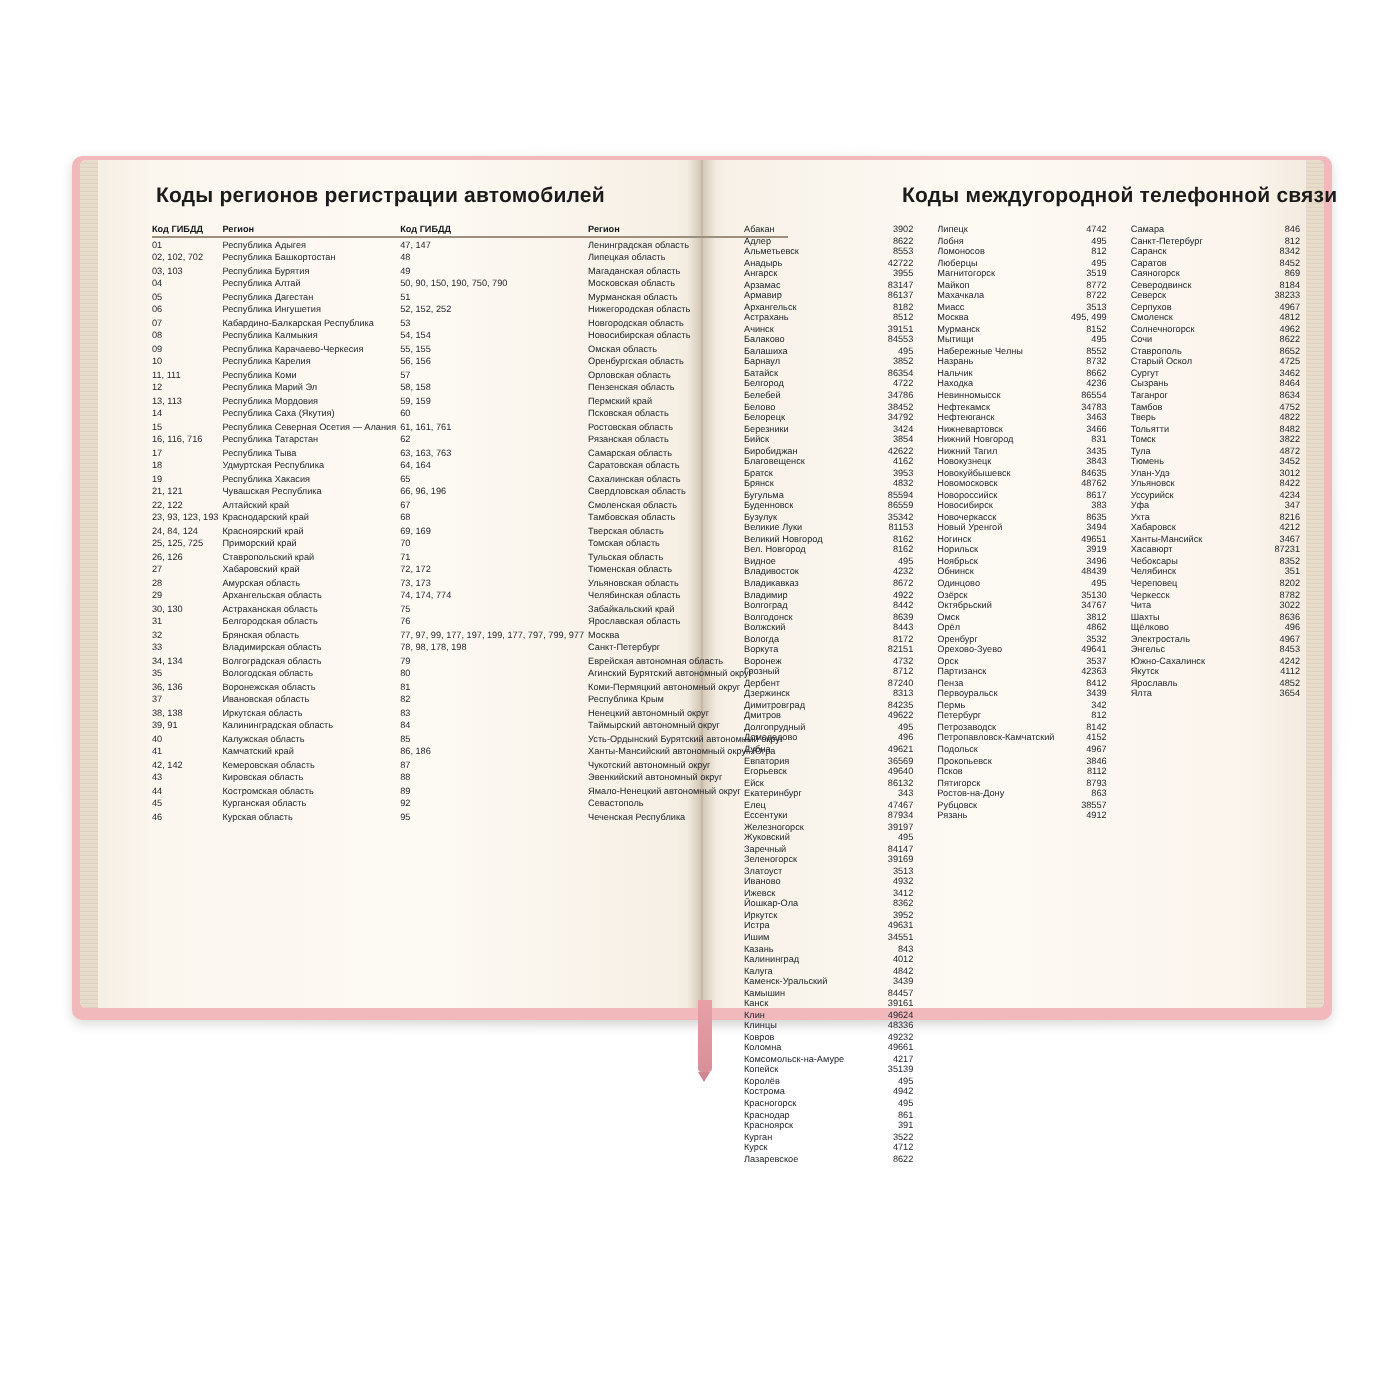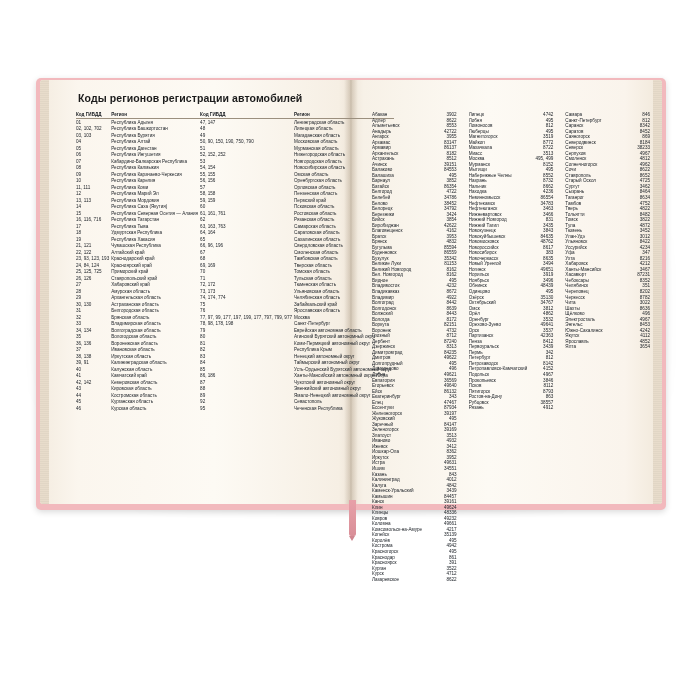--- a/index.html
+++ b/index.html
@@ -166,20 +166,21 @@
   <div class="pages">
     <div class="edge-left"></div>
     <div class="edge-right"></div>
     <div class="spine"></div>
   </div>
 
   <div class="ribbon"></div>
 
   <div class="page-title" id="title-left">Коды регионов регистрации автомобилей</div>
 
+  <div class="page-title" id="title-right">Коды междугородной телефонной связи</div>
 
   <div class="left-table">
     <table>
       <thead>
         <tr>
           <th class="col-code">Код ГИБДД</th>
           <th class="col-region">Регион</th>
           <th class="col-code2">Код ГИБДД</th>
           <th class="col-region2">Регион</th>
         </tr>

